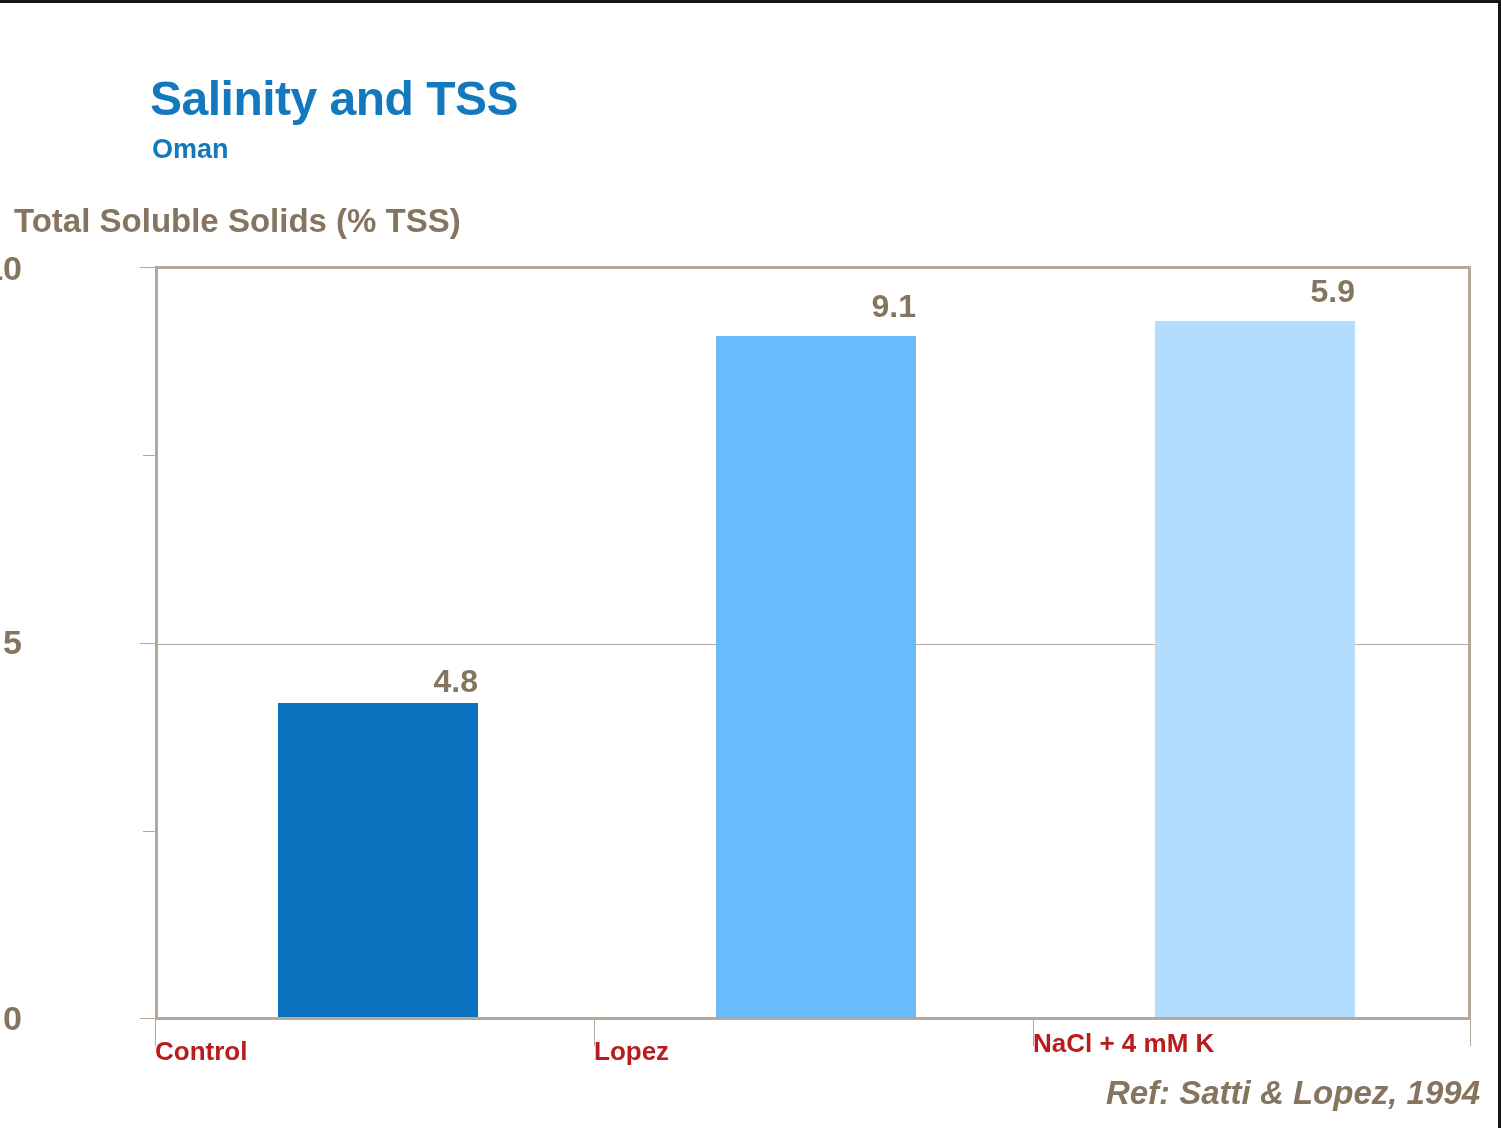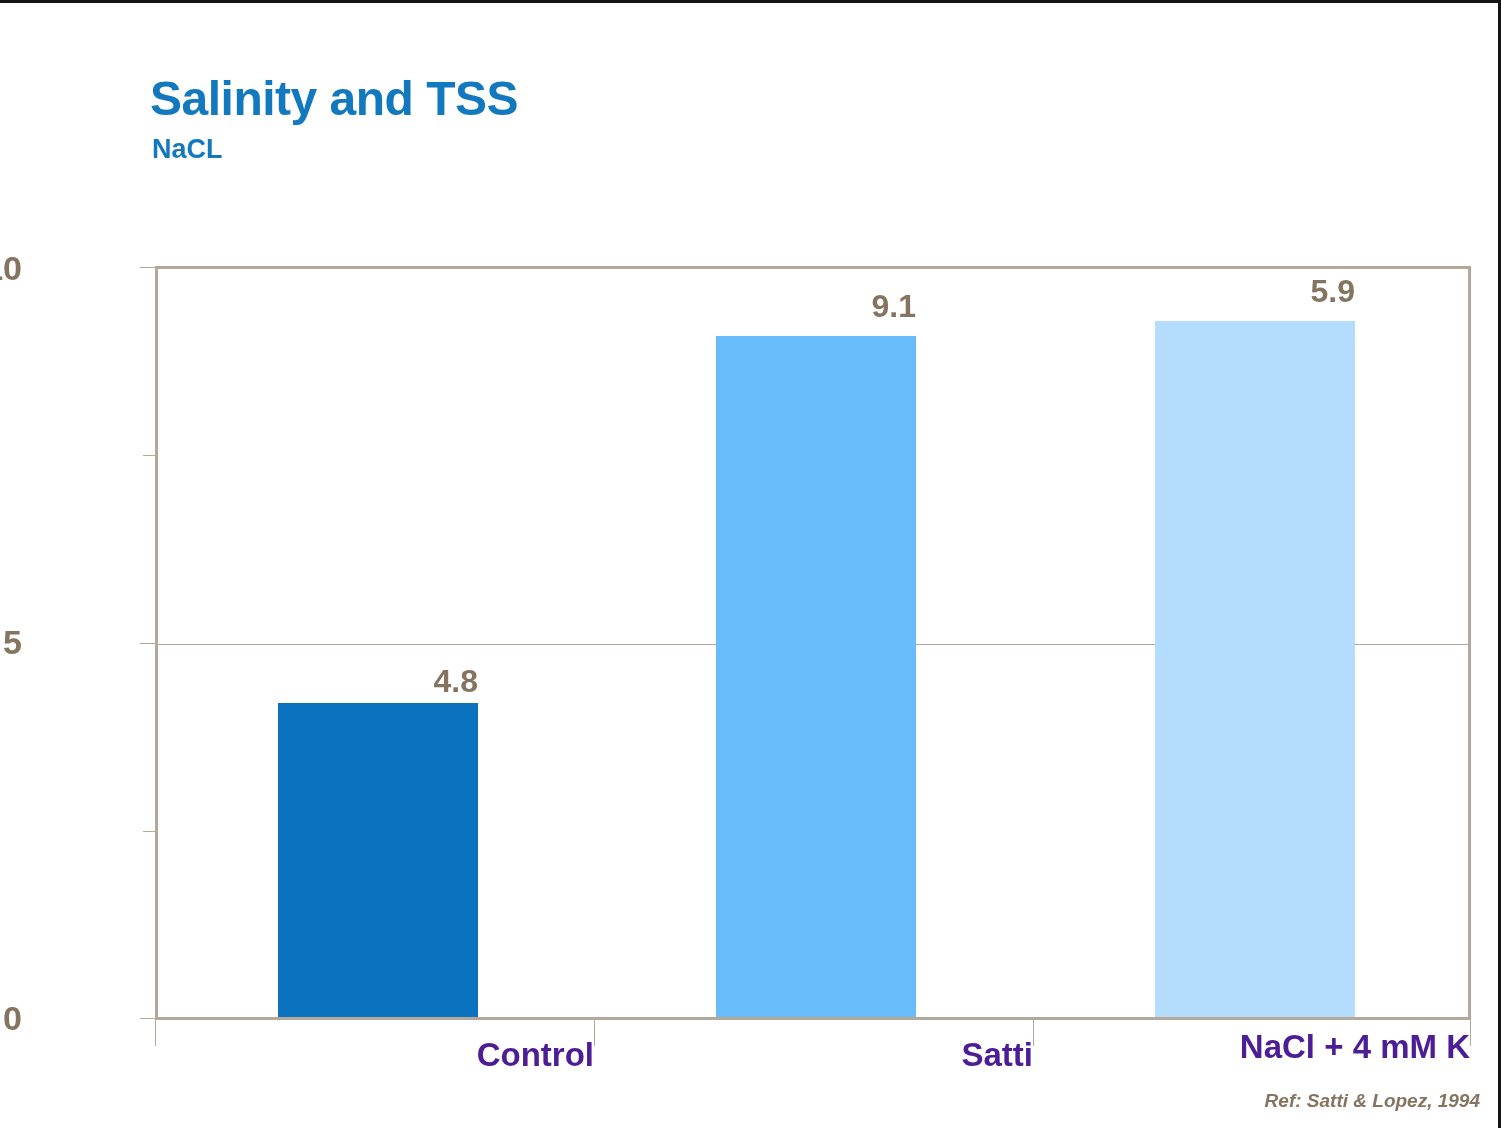--- a/index.html
+++ b/index.html
@@ -112,48 +112,49 @@
   }
 
   
   .x-sep {
     position: absolute;
     width: 1px;
     background: #b4a89b;
   }
   .x-cat-label {
     position: absolute;
-    font-size: 33px;
+    font-size: 26px;
     font-weight: bold;
-    color: #4c1d95;
-    text-align: right;
+    color: #b91c1c;
+    text-align: left;
     white-space: nowrap;
   }
 
   
   #footer-ref {
     position: absolute;
     right: 18px;
     bottom: 16px;
-    font-size: 19px;
+    font-size: 33px;
     font-weight: bold;
     font-style: italic;
     color: #857460;
     white-space: nowrap;
   }
 </style>
 </head>
 <body>
 
 <div id="slide">
 
   <div id="chart-title">Salinity and TSS</div>
 
-  <div id="chart-subtitle">NaCL</div>
+  <div id="chart-subtitle">Oman</div>
 
+  <div id="y-axis-title">Total Soluble Solids (% TSS)</div>
 
   <div class="y-tick-label" style="top:246px;">10</div>
   <div class="y-tick-label" style="top:620px;">5</div>
   <div class="y-tick-label" style="top:996px;">0</div>
 
   <div class="y-tick-mark major" style="left:140px; top:264px;"></div>
   <div class="y-tick-mark" style="left:143px; top:452px;"></div>
   <div class="y-tick-mark major" style="left:140px; top:640px;"></div>
   <div class="y-tick-mark" style="left:143px; top:828px;"></div>
   <div class="y-tick-mark major" style="left:140px; top:1015px;"></div>
@@ -177,18 +178,18 @@
   <div class="bar-value" style="left:278px; top:660px; width:200px;">4.8</div>
   <div class="bar-value" style="left:716px; top:285px; width:200px;">9.1</div>
   <div class="bar-value" style="left:1155px; top:270px; width:200px;">5.9</div>
 
   <div class="x-sep" style="left:155px; top:1017px; height:26px;"></div>
   <div class="x-sep" style="left:594px; top:1017px; height:26px;"></div>
   <div class="x-sep" style="left:1033px; top:1017px; height:26px;"></div>
   <div class="x-sep" style="left:1470px; top:1017px; height:26px;"></div>
 
   <div class="x-cat-label" style="left:155px; top:1033px; width:439px;">Control</div>
-  <div class="x-cat-label" style="left:594px; top:1033px; width:439px;">Satti</div>
+  <div class="x-cat-label" style="left:594px; top:1033px; width:439px;">Lopez</div>
   <div class="x-cat-label" style="left:1033px; top:1025px; width:437px;">NaCl + 4 mM K</div>
 
   <div id="footer-ref">Ref: Satti &amp; Lopez, 1994</div>
 
 </div>
 
 </body></html>

